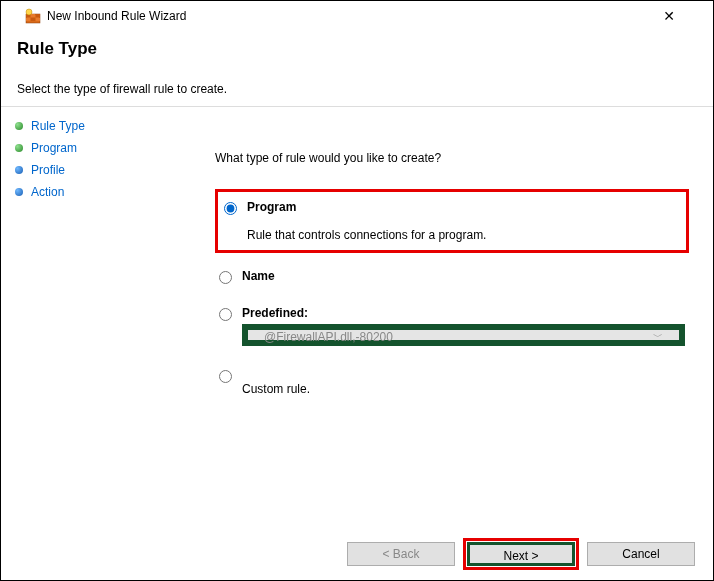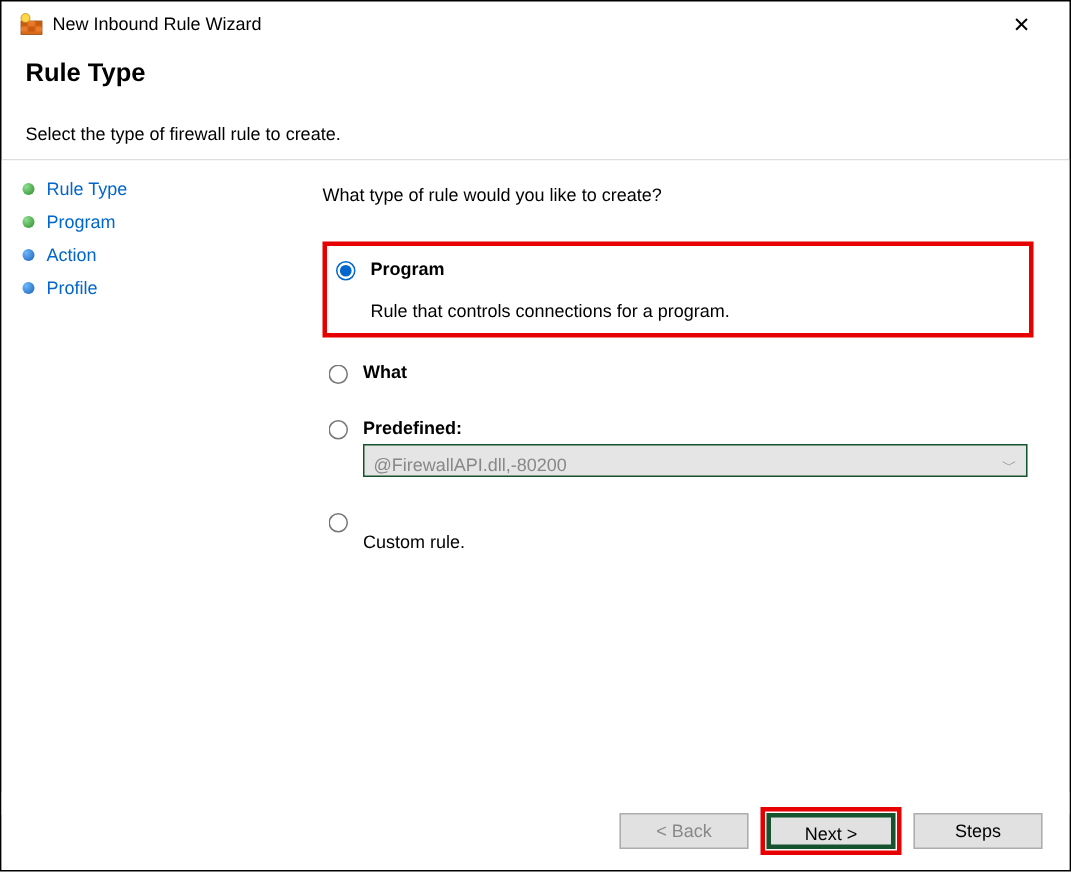--- a/index.html
+++ b/index.html
@@ -1,45 +1,45 @@
 <!DOCTYPE html>
 <html><head>
 <meta charset="utf-8">
 <style>
 * { box-sizing: border-box; margin: 0; padding: 0; font-family: "Segoe UI", Tahoma, sans-serif; }
 body { background: #fff; width: 714px; height: 581px; border: 1px solid #000; position: relative; }
-.titlebar { height: 30px; display: flex; align-items: center; padding: 0 12px; }
+.titlebar { height: 30px; display: flex; align-items: center; padding: 0 24px; }
 .titlebar-icon { width: 16px; height: 16px; margin-right: 6px; }
 .titlebar-text { font-size: 12px; flex: 1; color: #000; }
 .close-btn { width: 40px; height: 30px; display: flex; align-items: center; justify-content: center; font-size: 14px; font-family: Arial, sans-serif; }
 .header-area { padding: 8px 16px 10px 16px; }
 .page-title { font-size: 17px; font-weight: bold; color: #000; margin-bottom: 6px; }
 .page-subtitle { font-size: 12px; color: #000; margin-top: 23px; }
 .divider { border-top: 1px solid #ddd; }
 .content { display: flex; height: calc(100% - 30px - 60px - 1px - 52px); }
 .sidebar { width: 190px; background: #fff; padding: 8px 0 0 0; border-right: 0; }
 .steps-header { font-size: 12px; font-weight: bold; padding: 0 10px 4px 10px; border-bottom: 1px solid #ddd; }
 .step-item { display: flex; align-items: center; padding: 4px 10px 4px 14px; font-size: 12px; cursor: default; }
 .step-bullet { width: 8px; height: 8px; border-radius: 50%; margin-right: 8px; }
 .step-bullet.green { background: radial-gradient(circle at 30% 30%, #8fe08f, #2a8a2a); }
 .step-bullet.blue { background: radial-gradient(circle at 30% 30%, #6fb8ff, #1a5fb4); }
 .step-label { color: #0066cc; }
 .main { flex: 1; background: #fff; padding: 16px 24px 0 24px; position: relative; }
-.main-prompt { font-size: 12px; margin-bottom: 24px; }
+.main-prompt { font-size: 12px; margin-bottom: 24px; margin-top: 28px; }
 .option-row { display: flex; align-items: flex-start; padding: 6px 4px; }
 .option-radio { margin-top: 2px; margin-right: 10px; width: 13px; height: 13px; }
 .option-text { flex: 1; }
 .option-title { font-size: 12px; font-weight: bold; }
 .option-desc { font-size: 12px; color: #000; margin-top: 14px; }
 .highlight-box { border: 3px solid #e60000; padding: 2px 2px; }
-.predef-select { width: 100%; height: 22px; background: #e5e5e5; border: 1px solid #14532d; color: #888; font-size: 12px; padding: 0 6px; margin-top: 4px; display: flex; align-items: flex-end; justify-content: space-between; }
+.predef-select { width: 100%; height: 22px; background: #e5e5e5; border: 6px solid #14532d; color: #888; font-size: 12px; padding: 0 16px; margin-top: 4px; display: flex; align-items: flex-start; justify-content: space-between; }
 .predef-select .chev { font-size: 10px; color: #999; }
 .option-spacer { height: 10px; }
 .footer { position: absolute; bottom: 0; left: 0; right: 0; height: 52px; border-top: 0; display: flex; align-items: center; justify-content: flex-end; padding: 0 18px; gap: 8px; background: #fff; }
-.btn { width: 86px; height: 24px; font-size: 12px; border: 1px solid #adadad; background: #e1e1e1; text-align: center; line-height: 22px; cursor: default; }
+.btn { width: 108px; height: 24px; font-size: 12px; border: 1px solid #adadad; background: #e1e1e1; text-align: center; line-height: 22px; cursor: default; }
 .btn.disabled { color: #888; }
 .btn-highlight { border: 3px solid #e60000; padding: 1px; }
 .btn-highlight .btn { border: 3px solid #14532d; }
 input[type="radio"] { accent-color: #0066cc; }
 </style>
 </head>
 <body>
 
 <div class="titlebar">
   <span class="titlebar-icon">
@@ -69,25 +69,25 @@
     <div class="step-item">
       <span class="step-bullet green"></span>
       <span class="step-label">Rule Type</span>
     </div>
     <div class="step-item">
       <span class="step-bullet green"></span>
       <span class="step-label">Program</span>
     </div>
     <div class="step-item">
       <span class="step-bullet blue"></span>
-      <span class="step-label">Action</span>
+      <span class="step-label">Profile</span>
     </div>
     <div class="step-item">
       <span class="step-bullet blue"></span>
-      <span class="step-label">Profile</span>
+      <span class="step-label">Action</span>
     </div>
   </div>
 
   <div class="main">
     <div class="main-prompt">What type of rule would you like to create?</div>
 
     <div class="highlight-box">
       <div class="option-row">
         <input type="radio" name="ruletype" class="option-radio" checked="" style="">
         <div class="option-text">
@@ -95,21 +95,21 @@
           <div class="option-desc">Rule that controls connections for a program.</div>
         </div>
       </div>
     </div>
 
     <div class="option-spacer"></div>
 
     <div class="option-row">
       <input type="radio" name="ruletype" class="option-radio" style="">
       <div class="option-text">
-        <div class="option-title">What</div>
+        <div class="option-title">Name</div>
       </div>
     </div>
 
     <div class="option-spacer"></div>
 
     <div class="option-row">
       <input type="radio" name="ruletype" class="option-radio" style="">
       <div class="option-text">
         <div class="option-title">Predefined:</div>
         <div class="predef-select">
@@ -128,14 +128,14 @@
       </div>
     </div>
   </div>
 </div>
 
 <div class="footer">
   <div class="btn disabled">&lt; Back</div>
   <div class="btn-highlight">
     <div class="btn">Next &gt;</div>
   </div>
-  <div class="btn">Steps</div>
+  <div class="btn">Cancel</div>
 </div>
 
 </body></html>

